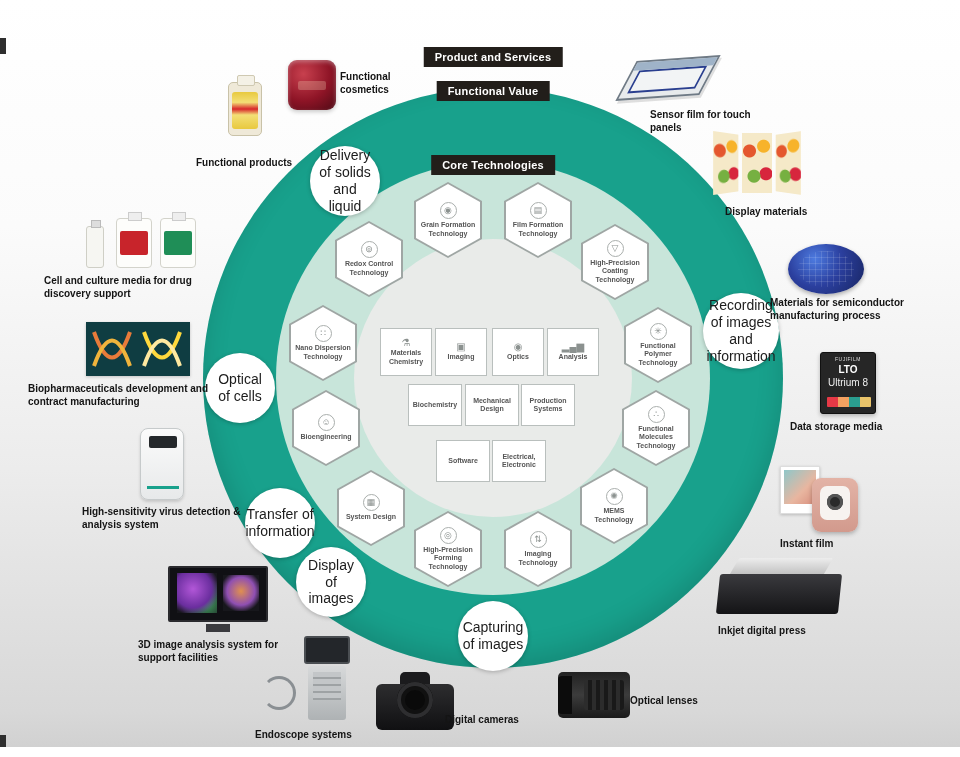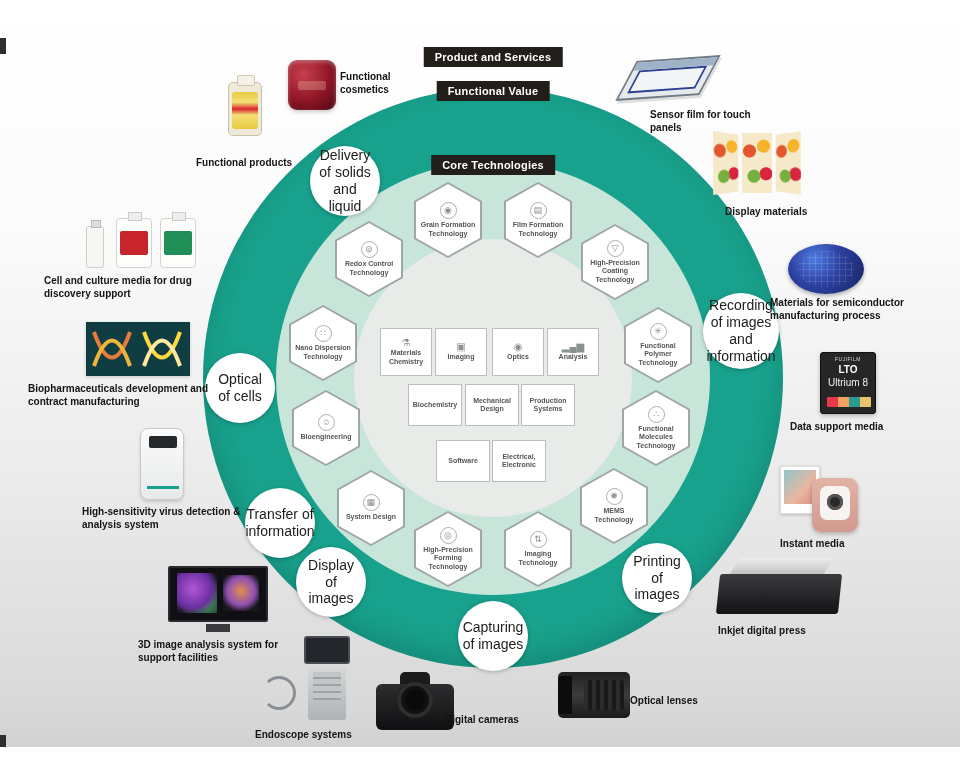--- a/index.html
+++ b/index.html
@@ -252,23 +252,20 @@
         <span class="hex-tx">Redox Control Technology</span>
       </div>
     </div>
 
   <div class="vc" style="left:310px;top:146px">
       <span>Delivery of solids and liquid</span>
     </div>
   <div class="vc vc-lg" style="left:703px;top:293px">
       <span>Recording of images and information</span>
     </div>
-  <div class="vc" style="left:622px;top:543px">
-      <span>Printing of images</span>
-    </div>
   <div class="vc" style="left:458px;top:601px">
       <span>Capturing of images</span>
     </div>
   <div class="vc" style="left:296px;top:547px">
       <span>Display of images</span>
     </div>
   <div class="vc" style="left:245px;top:488px">
       <span>Transfer of information</span>
     </div>
   <div class="vc" style="left:205px;top:353px">
@@ -358,22 +355,22 @@
     <div class="b-vial"></div>
     <div class="b-red"></div>
     <div class="b-grn"></div>
   </div>
 
   <div class="plabel" style="left:196px;top:156px;width:100px">Functional products</div>
   <div class="plabel left" style="left:340px;top:70px;width:66px">Functional cosmetics</div>
   <div class="plabel" style="left:650px;top:108px;width:112px">Sensor film for touch panels</div>
   <div class="plabel" style="left:725px;top:205px;width:130px">Display materials</div>
   <div class="plabel" style="left:770px;top:296px;width:186px">Materials for semiconductor manufacturing process</div>
-  <div class="plabel" style="left:790px;top:420px;width:115px">Data support media</div>
-  <div class="plabel" style="left:780px;top:537px;width:80px">Instant media</div>
+  <div class="plabel" style="left:790px;top:420px;width:115px">Data storage media</div>
+  <div class="plabel" style="left:780px;top:537px;width:80px">Instant film</div>
   <div class="plabel" style="left:718px;top:624px;width:125px">Inkjet digital press</div>
   <div class="plabel" style="left:630px;top:694px;width:90px">Optical lenses</div>
   <div class="plabel" style="left:445px;top:713px;width:100px">Digital cameras</div>
   <div class="plabel" style="left:255px;top:728px;width:115px">Endoscope systems</div>
   <div class="plabel" style="left:138px;top:638px;width:170px">3D image analysis system for support facilities</div>
   <div class="plabel" style="left:28px;top:382px;width:205px">Biopharmaceuticals development and contract manufacturing</div>
   <div class="plabel" style="left:82px;top:505px;width:168px">High-sensitivity virus detection &amp; analysis system</div>
   <div class="plabel" style="left:44px;top:274px;width:195px">Cell and culture media for drug discovery support</div>
 
   <div class="bottom-strip"></div>

